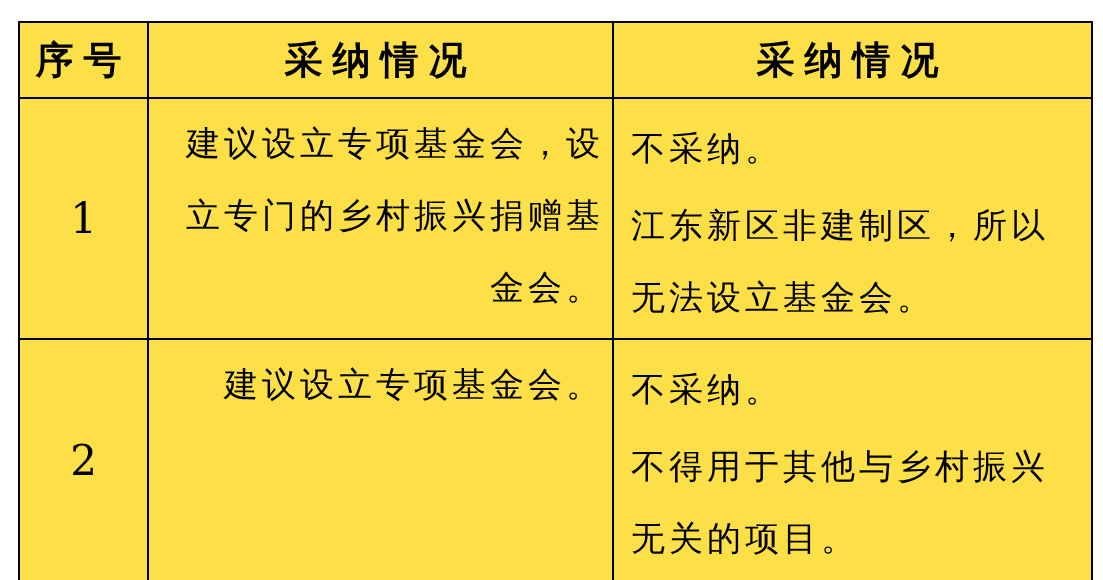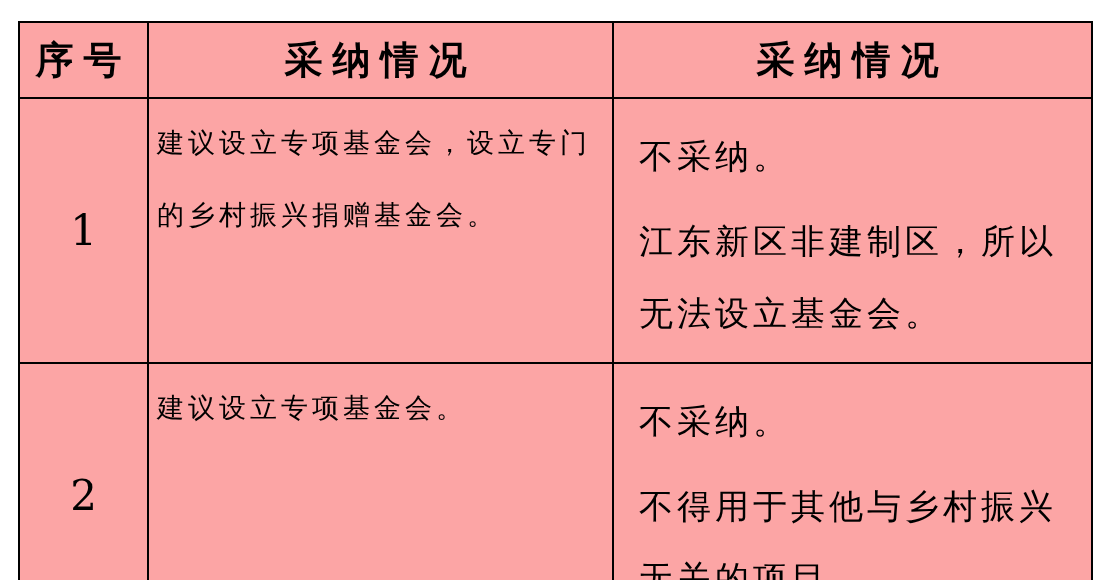--- a/index.html
+++ b/index.html
@@ -25,21 +25,21 @@
     width: 1073px;
     border-collapse: collapse;
     table-layout: fixed;
   }
   table.feedback-table col.c1 { width: 129px; }
   table.feedback-table col.c2 { width: 465px; }
   table.feedback-table col.c3 { width: 479px; }
   table.feedback-table th,
   table.feedback-table td {
     border: 2px solid #000000;
-    background: #fca5a5;
+    background: #fde047;
     overflow: hidden;
   }
   tr.header-row { height: 76px; }
   tr.body-row-1 { height: 222px; }
   tr.body-row-2 { height: 243px; }
 
   th {
     font-weight: bold;
     font-size: 38px;
     letter-spacing: 10px;
@@ -48,37 +48,37 @@
     padding: 0;
   }
   td.num {
     font-size: 42px;
     text-align: center;
     vertical-align: middle;
     font-family: "DejaVu Serif", "Liberation Serif", serif;
     padding: 0;
   }
   td.sug {
-    font-size: 27px;
+    font-size: 34px;
     letter-spacing: 4px;
     line-height: 72px;
-    text-align: left;
+    text-align: right;
     vertical-align: top;
     padding: 8px 8px 0 8px;
   }
   td.ado {
     font-size: 34px;
     letter-spacing: 4px;
     line-height: 72px;
     text-align: left;
     vertical-align: top;
     padding: 8px 10px 0 12px;
   }
   td.ado .line {
-    margin: 13px;
+    margin: 5px;
     padding: 0;
   }
 </style>
 </head>
 <body>
 
 <div class="page">
   <table class="feedback-table">
     <colgroup>
       <col class="c1">

